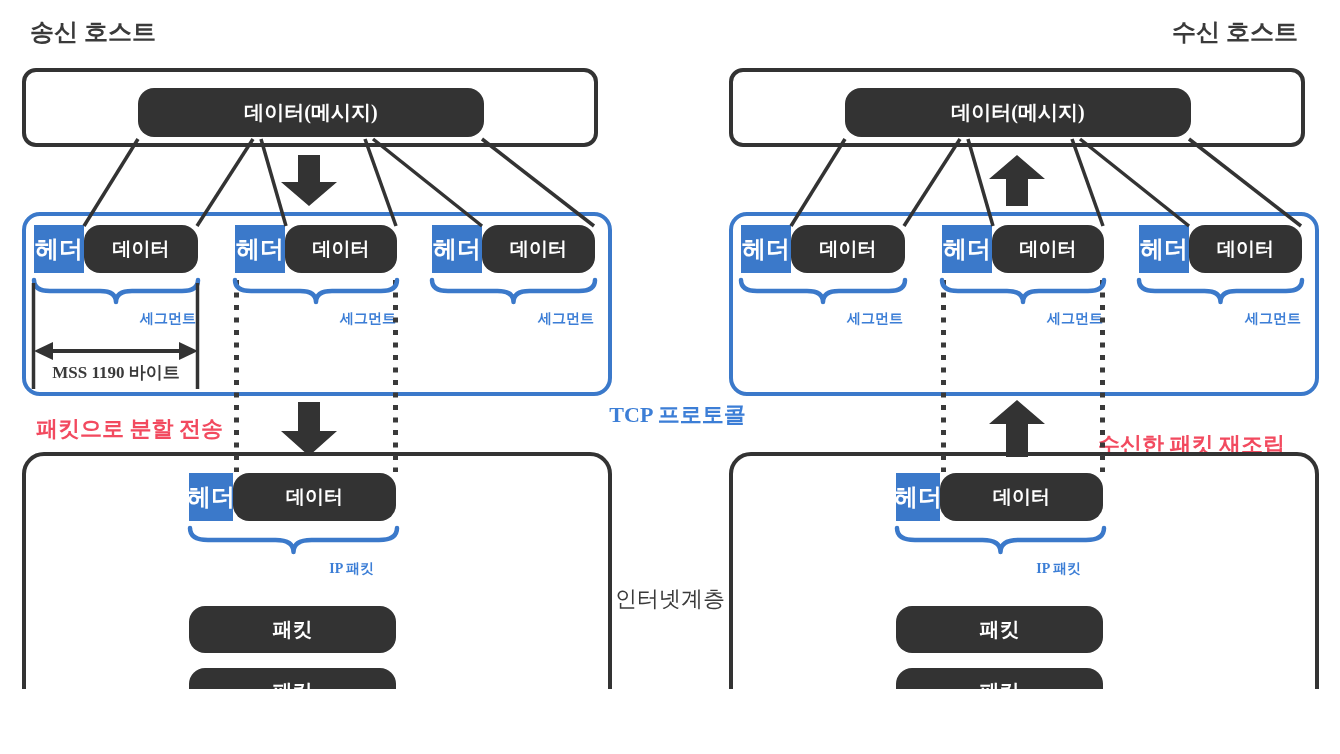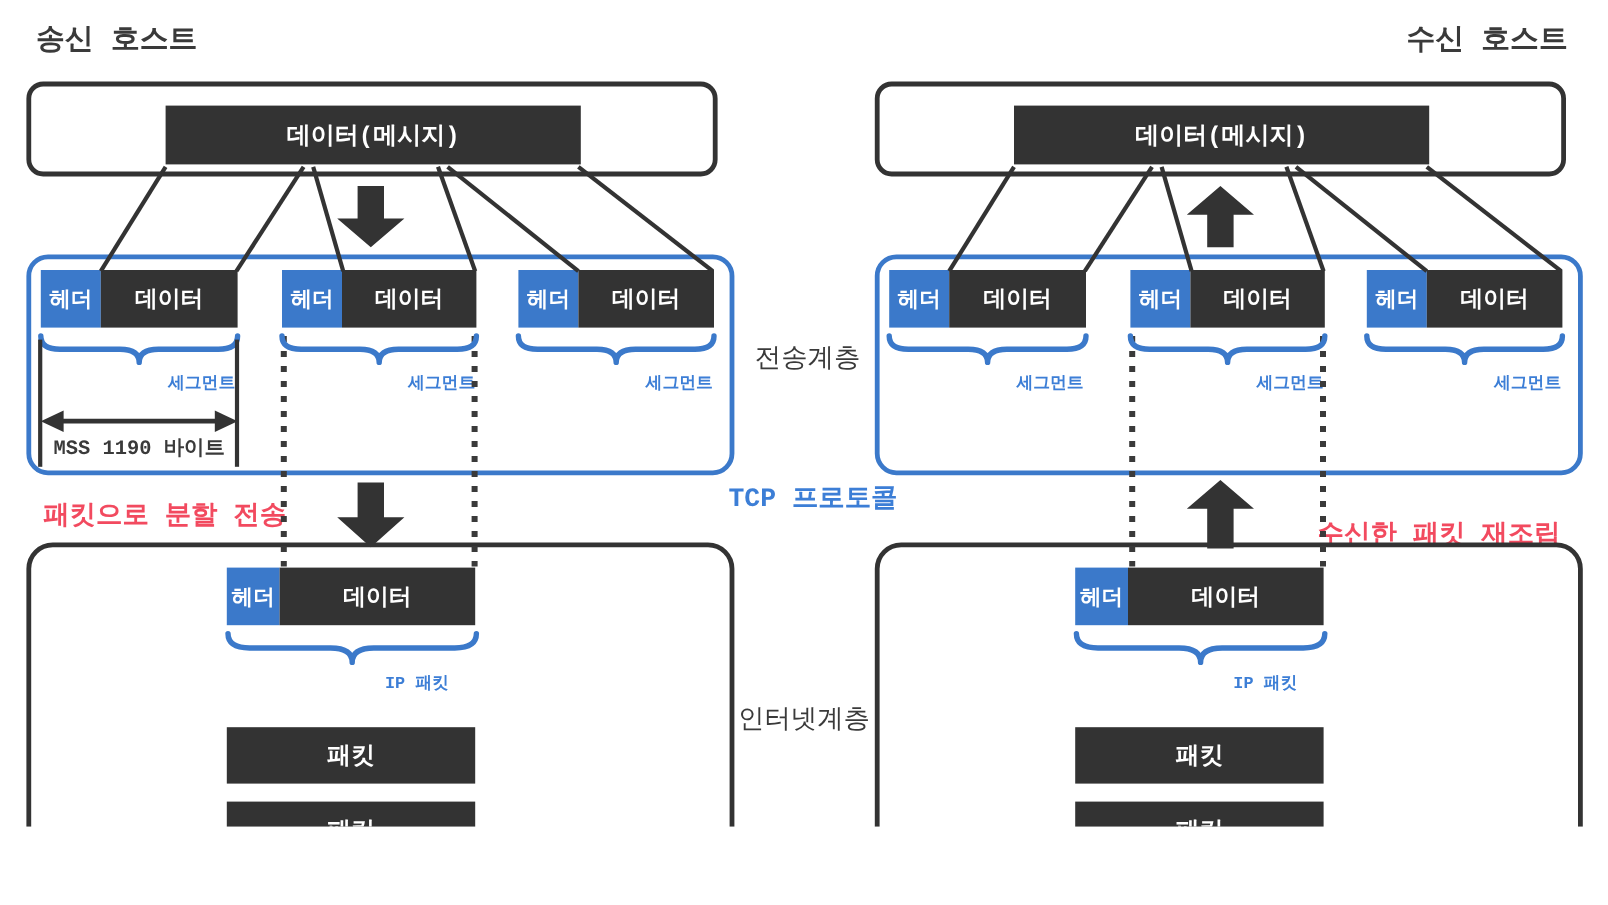--- a/index.html
+++ b/index.html
@@ -1,35 +1,35 @@
 <!DOCTYPE html>
 <html style="--dark: #333333; --ink: #3a3a3a; --blue: #3b79ca; --blue_text: #3c7ed6; --red: #f24a5f; --white: #ffffff;"><head>
 <meta charset="utf-8">
 <style>
   html,body{margin:0;padding:0;background:#fff;}
   .canvas{
     position:relative;width:1340px;height:689px;background:#fff;overflow:hidden;
-    font-family:Liberation Mono, monospace;
+    font-family:Liberation Serif, serif;
   }
   .abs{position:absolute;box-sizing:border-box;}
   .title{font-size:24px;font-weight:700;color:var(--ink);white-space:nowrap;}
   .layer-label{font-size:22px;font-weight:500;color:var(--ink);text-align:center;white-space:nowrap;}
   .proto-label{font-size:22px;font-weight:700;color:var(--blue_text);text-align:center;white-space:nowrap;}
   .proto-label.dark{color:var(--ink);}
   .note{font-size:22px;font-weight:700;color:var(--red);white-space:nowrap;}
   .layer-box{border:4px solid var(--dark);background:#fff;}
   .layer-box.blue{border-color:var(--blue);}
   .r14{border-radius:14px;} .r18{border-radius:18px;} .r22{border-radius:22px;}
   .darkbox{
     background:var(--dark);color:#fff;display:flex;align-items:center;justify-content:center;
-    font-weight:700;font-size:20px;white-space:nowrap;
+    font-weight:700;font-size:20px;white-space:nowrap;border-radius:16px;
   }
   .headerbox{
     background:var(--blue);color:#fff;display:flex;align-items:center;justify-content:center;
-    font-weight:700;font-size:18px;white-space:nowrap;
+    font-weight:700;font-size:24px;white-space:nowrap;
   }
   .seg-label{font-size:14px;font-weight:700;color:var(--blue_text);text-align:right;white-space:nowrap;}
   .mss-label{font-size:17px;font-weight:700;color:var(--ink);text-align:center;white-space:nowrap;}
   svg.overlay{position:absolute;left:0;top:0;pointer-events:none;}
   .fan{stroke:var(--dark);stroke-width:3.5;}
   .dotted{stroke:#3a3a3a;stroke-width:5;stroke-dasharray:5 7.5;fill:none;}
   .brace{stroke:var(--blue);stroke-width:4.5;fill:none;stroke-linecap:round;stroke-linejoin:round;}
   .blockarrow{fill:var(--dark);}
   .mssline{stroke:var(--dark);stroke-width:4;}
   .mssbar{stroke:var(--dark);stroke-width:3.5;}
@@ -87,21 +87,20 @@
 
   <div class="abs note" style="left:1098px;top:430px;width:210px;">수신한 패킷 재조립</div>
 
   <div class="abs layer-box r22" style="left:729px;top:452px;width:590px;height:287px;"></div>
   <div class="abs headerbox" style="left:896px;top:473px;width:44px;height:48px;">헤더</div>
   <div class="abs darkbox" style="left:940px;top:473px;width:163px;height:48px;font-size:19px;">데이터</div>
   <div class="abs seg-label" style="left:920px;top:560px;width:161px;">IP 패킷</div>
   <div class="abs darkbox" style="left:896px;top:606px;width:207px;height:47px;">패킷</div>
   <div class="abs darkbox" style="left:896px;top:668px;width:207px;height:47px;">패킷</div>
 
-  <div class="abs layer-label" style="left:593px;top:283px;width:160px;">전송계층</div>
   <div class="abs proto-label" style="left:595px;top:400px;width:165px;">TCP 프로토콜</div>
   <div class="abs layer-label" style="left:585px;top:584px;width:170px;">인터넷계층</div>
 
   <svg class="overlay" width="1340" height="754" viewBox="0 0 1340 754">
 
     <g>
       <line class="fan" x1="138" y1="139" x2="84" y2="226"></line>
       <line class="fan" x1="253" y1="139" x2="197" y2="226"></line>
       <line class="fan" x1="261" y1="139" x2="286" y2="226"></line>
       <line class="fan" x1="365" y1="139" x2="396" y2="226"></line>

